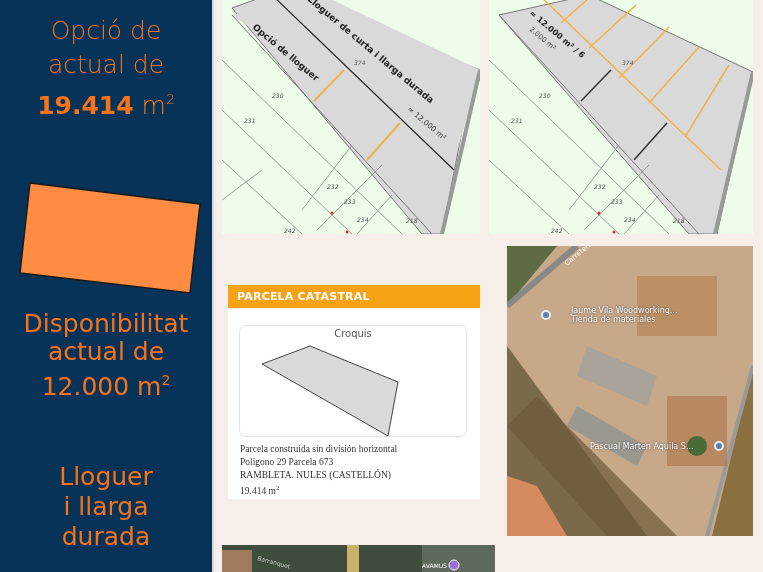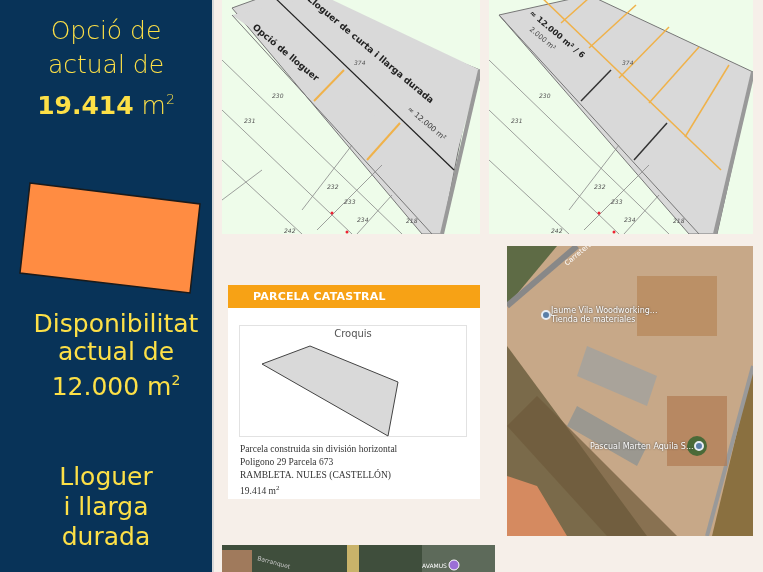--- a/index.html
+++ b/index.html
@@ -1,42 +1,42 @@
 <!DOCTYPE html>
 <html><head>
 <meta charset="utf-8">
 <style>
   * { box-sizing: border-box; margin: 0; padding: 0; }
   body { width: 763px; height: 572px; overflow: hidden; background: #f6efe9; font-family: "Liberation Sans", sans-serif; position: relative; }
 
   .sidebar { position: absolute; left: 0; top: 0; width: 212px; height: 572px; background: #083358; color: #fff; }
   .sidebar-edge { position: absolute; left: 212px; top: 0; width: 2px; height: 572px; background: #d8d8d8; }
-  .sb-text { position: absolute; left: 0; width: 212px; text-align: center; font-family: "DejaVu Sans", sans-serif; color: #fde047; }
+  .sb-text { position: absolute; left: 0; width: 212px; text-align: center; font-family: "DejaVu Sans", sans-serif; color: #f97316; }
   .t1 { top: 14px; font-size: 25px; line-height: 34px; font-weight: 300; }
   .t1 .big { font-weight: 700; }
-  .t2 { top: 310px; font-size: 25px; line-height: 28px; margin-left: 10px; }
+  .t2 { top: 310px; font-size: 25px; line-height: 28px; }
   .t3 { top: 462px; font-size: 25px; line-height: 30px; }
   .sup { font-size: 14px; vertical-align: 10px; }
   .rect-shape { position: absolute; left: 18px; top: 180px; }
 
   .map { position: absolute; top: 0; height: 234px; background: #eefcea; overflow: hidden; }
   .map1 { left: 222px; width: 258px; }
   .map2 { left: 489px; width: 264px; }
   .map svg { position: absolute; left: 0; top: 0; }
 
   .card { position: absolute; left: 228px; top: 285px; width: 252px; height: 214px; background: #fff; }
-  .card-header { height: 23px; background: #f7a215; color: #fff; font-weight: 700; font-size: 11px; line-height: 23px; padding-left: 25px; font-family: "DejaVu Sans", sans-serif; letter-spacing: 0.2px; }
-  .croquis-box { position: absolute; left: 11px; top: 40px; width: 228px; height: 112px; border: 1px solid #e2e2e2; border-radius: 0; }
+  .card-header { height: 23px; background: #f7a215; color: #fff; font-weight: 700; font-size: 11px; line-height: 23px; padding-left: 9px; font-family: "DejaVu Sans", sans-serif; letter-spacing: 0.2px; }
+  .croquis-box { position: absolute; left: 11px; top: 40px; width: 228px; height: 112px; border: 1px solid #e2e2e2; border-radius: 7px; }
   .croquis-label { position: absolute; left: 0; width: 100%; top: 2px; text-align: center; font-size: 10px; color: #555; font-family: "DejaVu Sans", sans-serif; }
   .card-info { position: absolute; left: 12px; top: 158px; font-size: 9.5px; line-height: 13px; color: #333; font-family: Liberation Serif, serif; }
   .card-info .sup2 { font-size: 7px; vertical-align: 4px; }
 
   .sat { position: absolute; left: 507px; top: 246px; width: 246px; height: 290px; overflow: hidden; background: #c9a98a; }
   .sat-bottom { position: absolute; left: 222px; top: 545px; width: 273px; height: 27px; overflow: hidden; background: #3b4a3a; }
-  .poi { position: absolute; display: flex; align-items: center; gap: 0; font-size: 8px; color: #fff; text-shadow: 0 0 2px #333; font-family: "DejaVu Sans", sans-serif; }
+  .poi { position: absolute; display: flex; align-items: center; gap: 20px; font-size: 8px; color: #fff; text-shadow: 0 0 2px #333; font-family: "DejaVu Sans", sans-serif; }
   .poi-dot { width: 10px; height: 10px; border-radius: 50%; background: #5a7fa8; border: 2px solid #e8eef5; flex-shrink: 0; }
 </style>
 </head>
 <body>
 
 <div class="sidebar">
   <div class="sb-text t1">
     <div>Opció de</div>
     <div>actual  de</div>
     <div><span class="big">19.414</span> <span>m</span><span class="sup">2</span></div>

